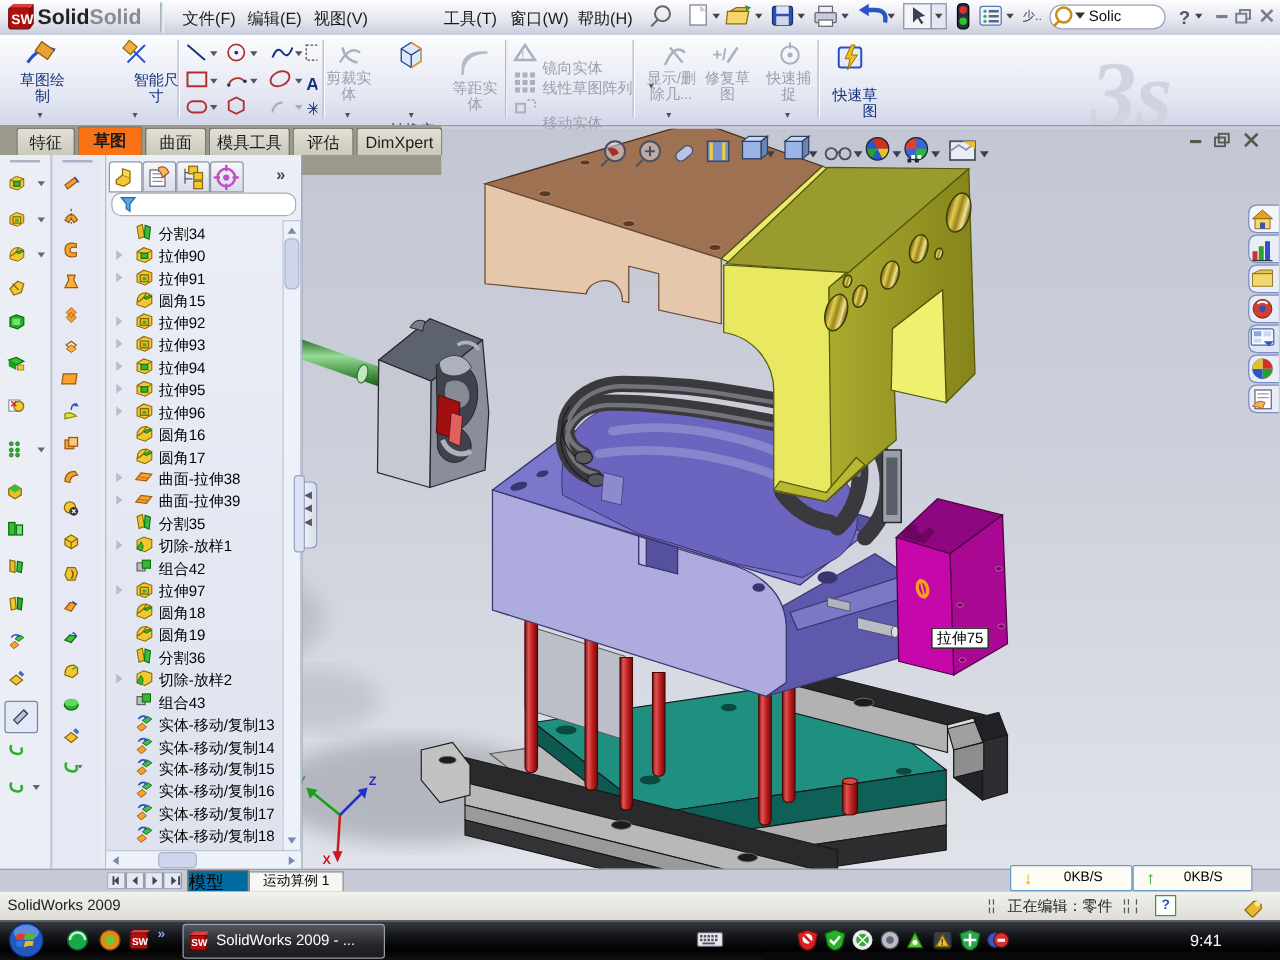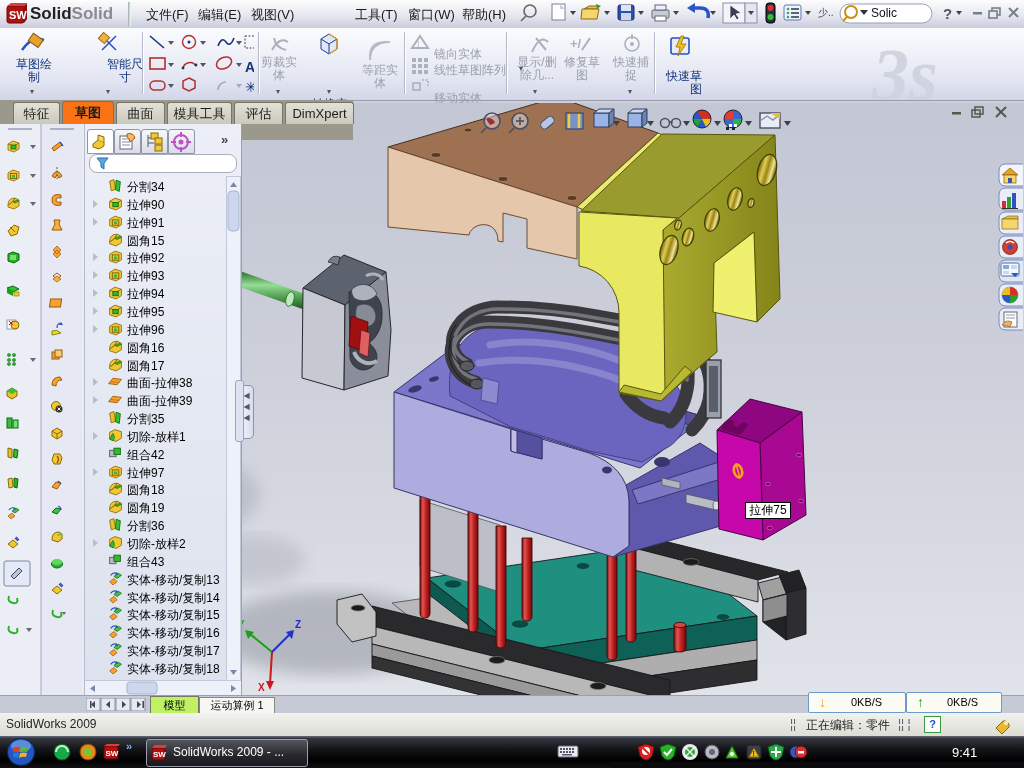--- a/index.html
+++ b/index.html
@@ -1047,21 +1047,21 @@
       </g>
   <g fill="#445">
         <polygon points="9,3 9,10 5,6.5"></polygon>
         <rect x="4" y="3" width="1.5" height="7"></rect>
         <polygon points="24,3 24,10 20,6.5"></polygon>
         <polygon points="36,3 36,10 40,6.5"></polygon>
         <polygon points="51,3 51,10 55,6.5"></polygon>
         <rect x="56.5" y="3" width="1.5" height="7"></rect>
       </g>
  </svg>
- <div class="abs" style="left:150px;top:0px;width:47px;height:16px;background:#bef264;border:1px solid #77756a;border-bottom:none;font-size:11px;text-align:center;line-height:16px;">模型</div>
+ <div class="abs" style="left:150px;top:0px;width:47px;height:16px;background:#0369a1;border:1px solid #77756a;border-bottom:none;font-size:14px;line-height:16px;">模型</div>
  <div class="abs" style="left:199px;top:1px;width:74px;height:15px;background:#f6f6f2;border:1px solid #8a887c;border-bottom:none;font-size:11px;text-align:center;line-height:15px;">运动算例 1</div>
 </div>
 <div class="abs" id="status">
  <div class="abs" style="left:6px;top:4px;">SolidWorks 2009</div>
  <div class="abs" style="left:790px;top:4px;color:#556;">¦¦</div>
  <div class="abs" style="left:806px;top:4px;">正在编辑：零件</div>
  <div class="abs" style="left:898px;top:4px;color:#556;">¦¦ ¦</div>
  <div class="abs" style="left:924px;top:3px;width:15px;height:15px;background:#fff;border:1px solid #3a9a3a;text-align:center;font-size:11px;line-height:15px;color:#2050c0;font-weight:bold;">?</div>
  <svg class="abs" style="left:994px;top:3px" width="18" height="18" viewBox="0 0 18 18">
       <path d="M2,12 l7,-7 3,0 3,3 0,3 -7,7 z" fill="#e8b830" stroke="#8a6a10"></path>

